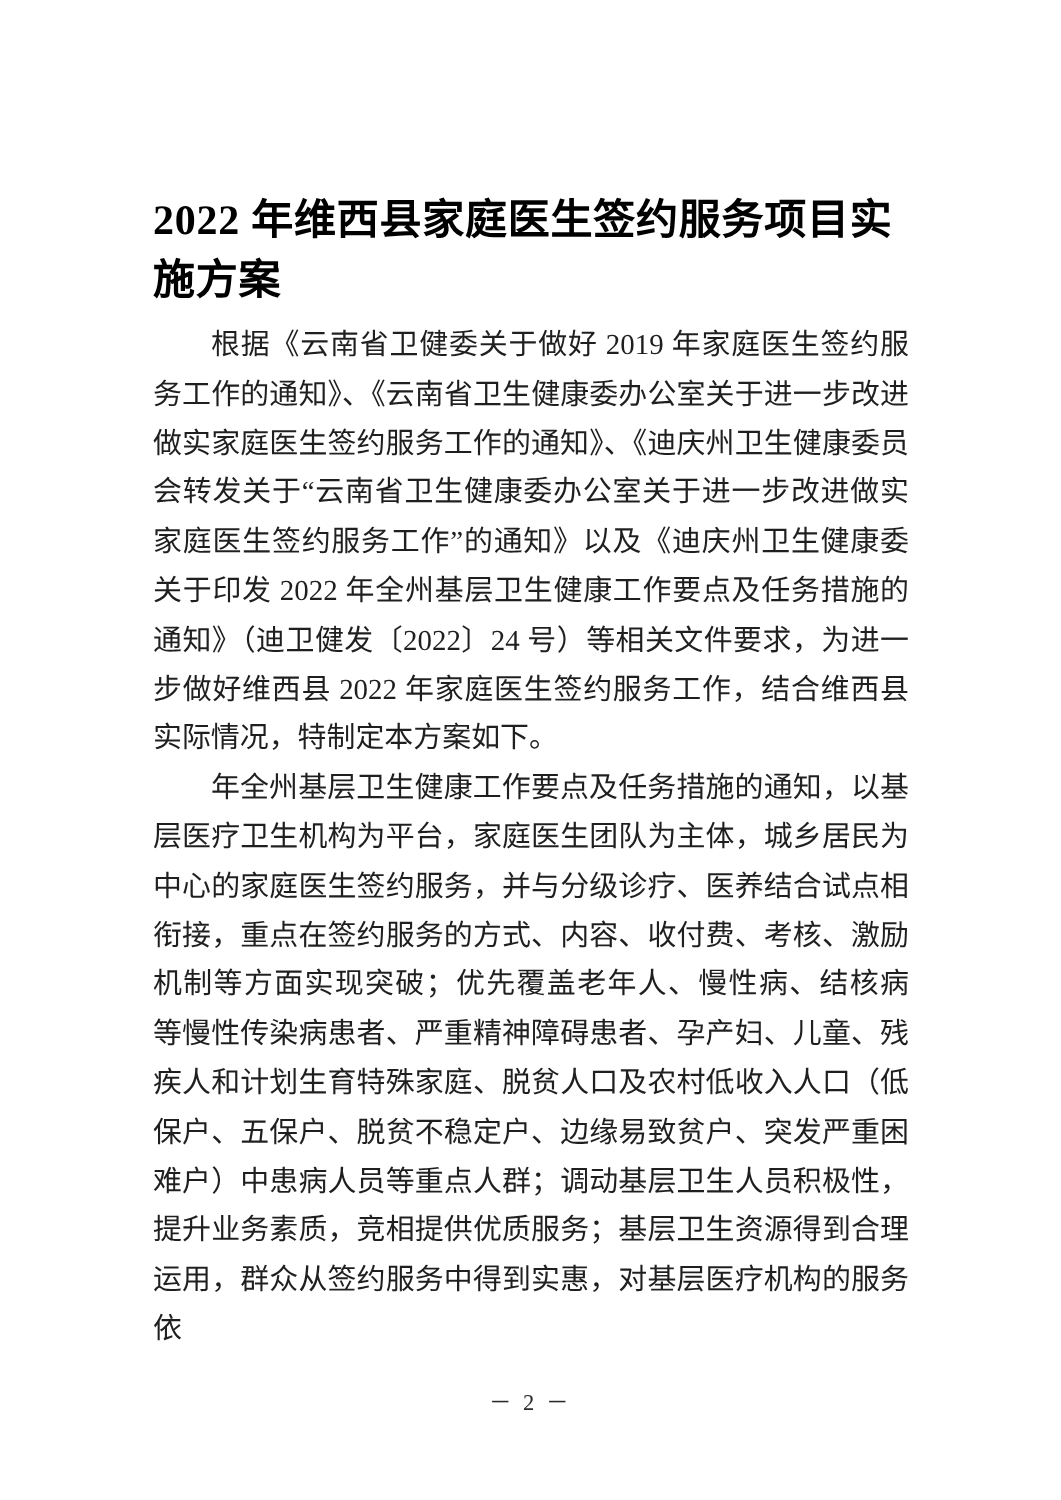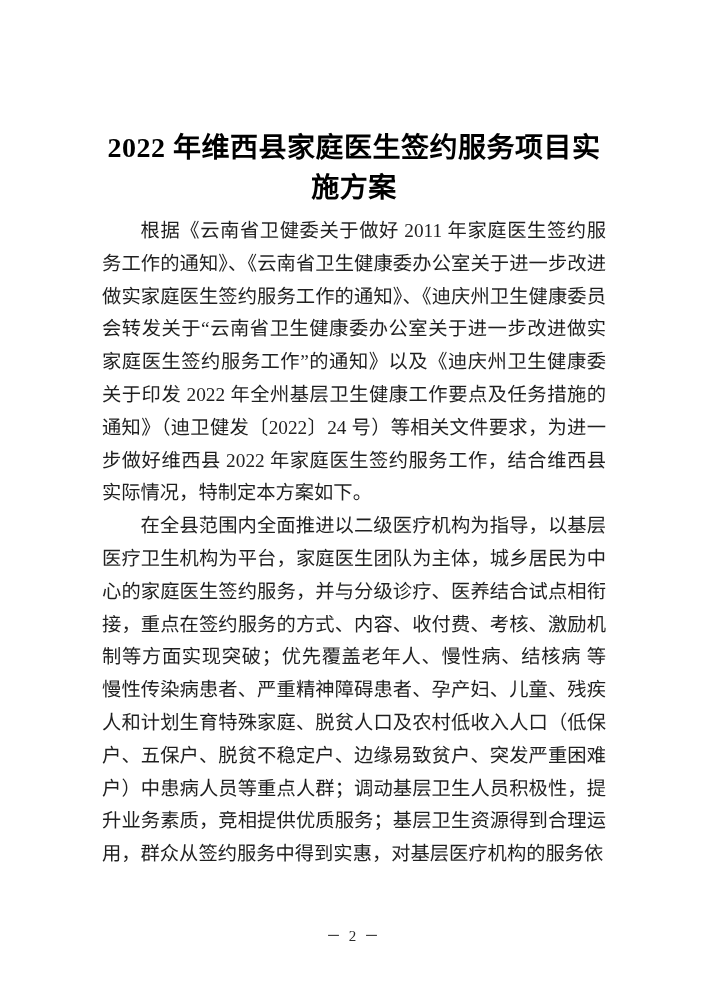--- a/index.html
+++ b/index.html
@@ -16,21 +16,21 @@
     box-sizing: border-box;
     padding: 128px 101px 0 102px;
     color: #1a1a1a;
   }
   .doc-title {
     margin: 0 0 7px 0;
     font-family: "Liberation Serif", "DejaVu Serif", serif;
     font-weight: bold;
     font-size: 28px;
     line-height: 40px;
-    text-align: center;
+    text-align: left;
     color: #000000;
     letter-spacing: 0.5px;
     word-break: break-all;
   }
   .body-para {
     margin: 0;
     font-family: "Liberation Serif", "DejaVu Serif", serif;
     font-size: 19.3px;
     line-height: 32.8px;
     text-align: justify;
@@ -62,20 +62,20 @@
     letter-spacing: 2px;
   }
 </style>
 </head>
 <body>
 
 <div class="page">
 
   <h1 class="doc-title">2022 年维西县家庭医生签约服务项目实施方案</h1>
 
-  <p class="body-para">根据《云南省卫健委关于做好 2011 年家庭医生签约服务工作的通知》、《云南省卫生健康委办公室关于进一步改进做实家庭医生签约服务工作的通知》、《迪庆州卫生健康委员会转发关于“云南省卫生健康委办公室关于进一步改进做实家庭医生签约服务工作”的通知》以及《迪庆州卫生健康委关于印发 2022 年全州基层卫生健康工作要点及任务措施的通知》（迪卫健发〔2022〕24 号）等相关文件要求，为进一步做好维西县 2022 年家庭医生签约服务工作，结合维西县实际情况，特制定本方案如下。</p>
+  <p class="body-para">根据《云南省卫健委关于做好 2019 年家庭医生签约服务工作的通知》、《云南省卫生健康委办公室关于进一步改进做实家庭医生签约服务工作的通知》、《迪庆州卫生健康委员会转发关于“云南省卫生健康委办公室关于进一步改进做实家庭医生签约服务工作”的通知》以及《迪庆州卫生健康委关于印发 2022 年全州基层卫生健康工作要点及任务措施的通知》（迪卫健发〔2022〕24 号）等相关文件要求，为进一步做好维西县 2022 年家庭医生签约服务工作，结合维西县实际情况，特制定本方案如下。</p>
 
 
-  <p class="body-para">在全县范围内全面推进以二级医疗机构为指导，以基层医疗卫生机构为平台，家庭医生团队为主体，城乡居民为中心的家庭医生签约服务，并与分级诊疗、医养结合试点相衔接，重点在签约服务的方式、内容、收付费、考核、激励机制等方面实现突破；优先覆盖老年人、慢性病、结核病 等慢性传染病患者、严重精神障碍患者、孕产妇、儿童、残疾人和计划生育特殊家庭、脱贫人口及农村低收入人口（低保户、五保户、脱贫不稳定户、边缘易致贫户、突发严重困难户）中患病人员等重点人群；调动基层卫生人员积极性，提升业务素质，竞相提供优质服务；基层卫生资源得到合理运用，群众从签约服务中得到实惠，对基层医疗机构的服务依</p>
+  <p class="body-para">年全州基层卫生健康工作要点及任务措施的通知，以基层医疗卫生机构为平台，家庭医生团队为主体，城乡居民为中心的家庭医生签约服务，并与分级诊疗、医养结合试点相衔接，重点在签约服务的方式、内容、收付费、考核、激励机制等方面实现突破；优先覆盖老年人、慢性病、结核病 等慢性传染病患者、严重精神障碍患者、孕产妇、儿童、残疾人和计划生育特殊家庭、脱贫人口及农村低收入人口（低保户、五保户、脱贫不稳定户、边缘易致贫户、突发严重困难户）中患病人员等重点人群；调动基层卫生人员积极性，提升业务素质，竞相提供优质服务；基层卫生资源得到合理运用，群众从签约服务中得到实惠，对基层医疗机构的服务依</p>
 
   <div class="page-number">－ 2 －</div>
 
 </div>
 
 </body></html>

